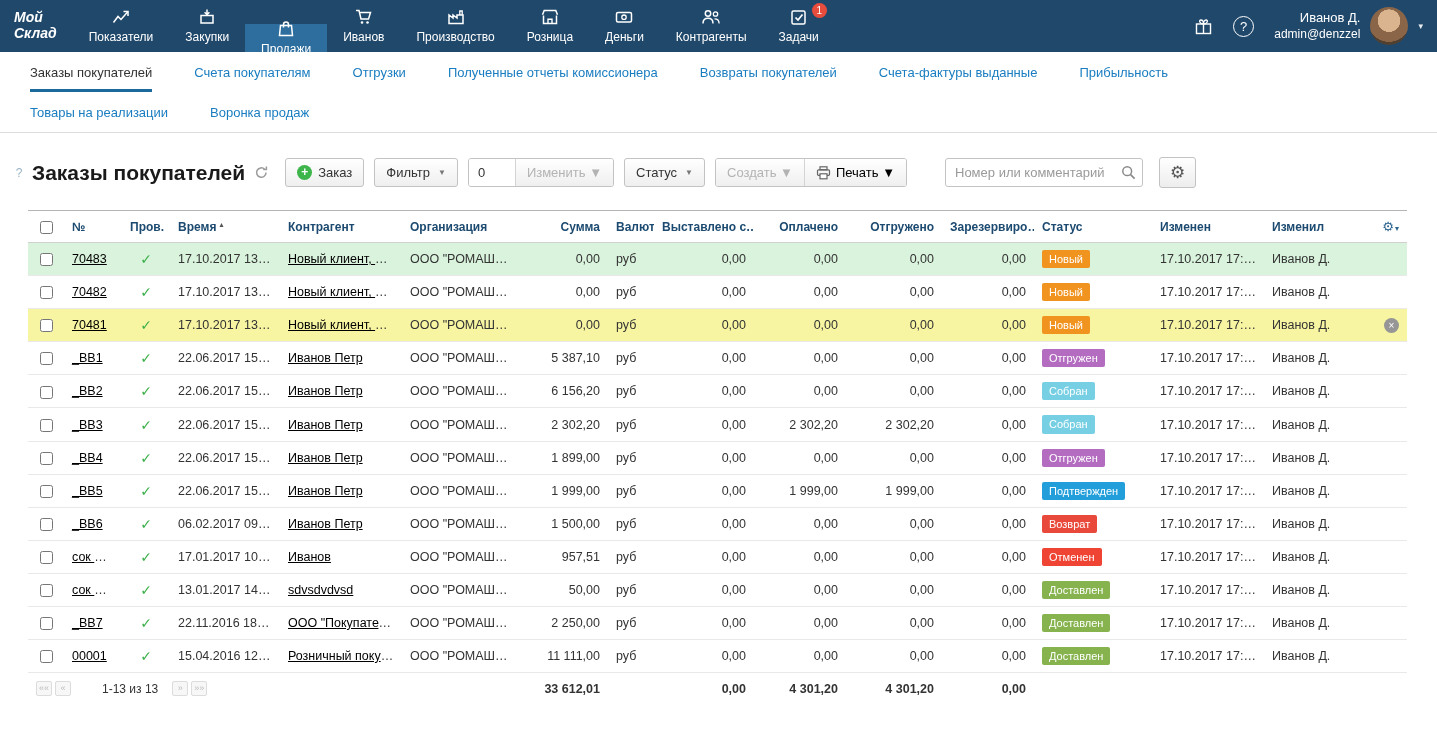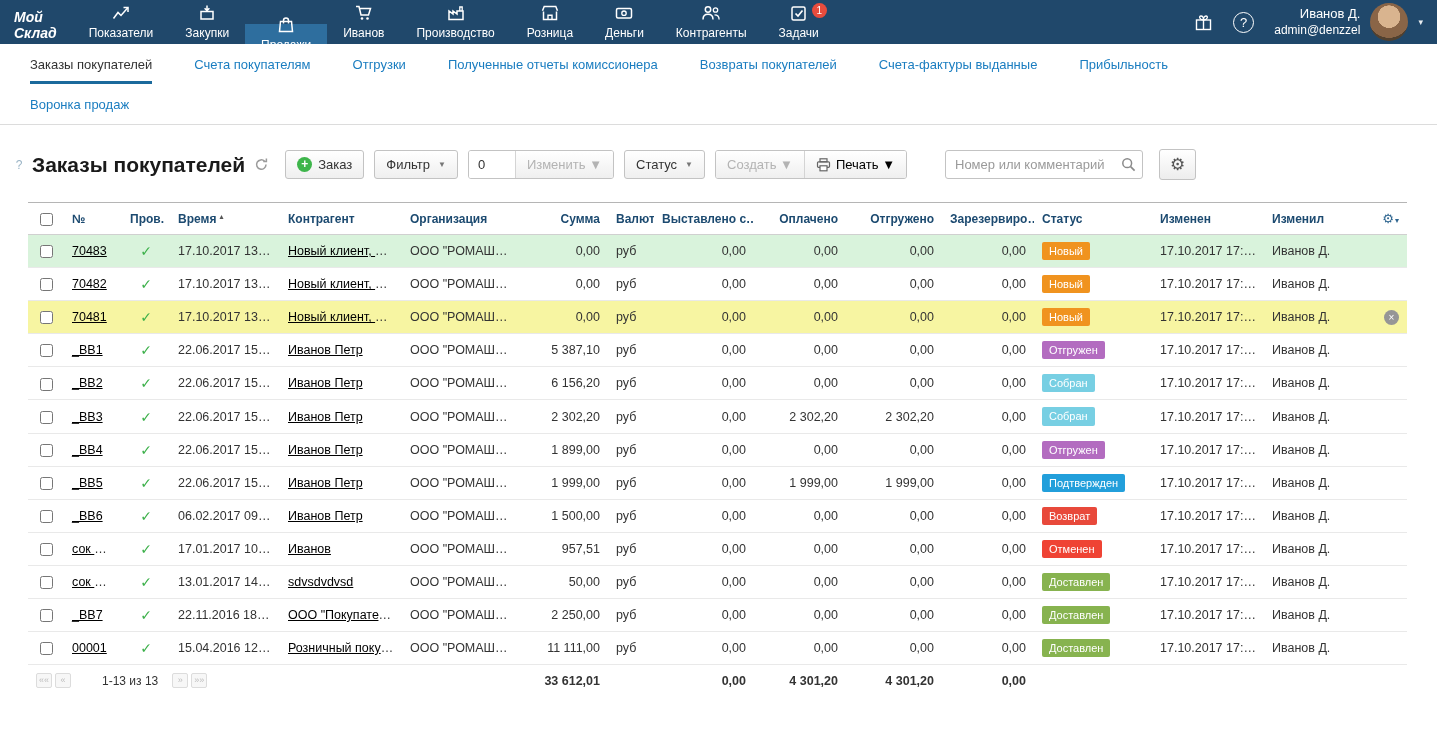--- a/index.html
+++ b/index.html
@@ -1,19 +1,19 @@
 <!DOCTYPE html>
 <html><head>
 <meta charset="utf-8">
 <style>
 *{margin:0;padding:0;box-sizing:border-box;}
 html,body{width:1437px;height:738px;background:#fff;font-family:"Liberation Sans","DejaVu Sans",sans-serif;overflow:hidden;}
 
 
-.topbar{height:44px;background:#20486b;display:flex;color:#fff;}
+.topbar{height:52px;background:#20486b;display:flex;color:#fff;}
 .logo{padding:9px 12px 0 14px;font-weight:700;font-style:italic;font-size:14px;line-height:1.15;cursor:pointer;white-space:nowrap;}
 .logo span{display:block;}
 .nav{display:flex;margin-left:4px;}
 .nav-item{position:relative;display:flex;flex-direction:column;align-items:center;justify-content:center;gap:4px;padding:0 16px;font-size:12px;cursor:pointer;white-space:nowrap;}
 .nav-item.active{background:#2e6e9e;margin-top:24px;}
 .nav-icon{height:18px;display:flex;align-items:center;}
 .nav-icon svg{display:block;}
 .nav-badge{position:absolute;top:3px;right:8px;background:#e84c3d;color:#fff;border-radius:8px;min-width:15px;height:15px;font-size:10px;line-height:15px;text-align:center;padding:0 3px;}
 .topbar-right{margin-left:auto;display:flex;align-items:center;gap:20px;padding-right:14px;}
 .tb-icon{display:flex;cursor:pointer;}
@@ -193,20 +193,21 @@
   <div class="tabs-row">
       <div class="tab active">Заказы покупателей</div>
       <div class="tab">Счета покупателям</div>
       <div class="tab">Отгрузки</div>
       <div class="tab">Полученные отчеты комиссионера</div>
       <div class="tab">Возвраты покупателей</div>
       <div class="tab">Счета-фактуры выданные</div>
       <div class="tab">Прибыльность</div>
     </div>
   <div class="tabs-row">
+      <div class="tab">Товары на реализации</div>
       <div class="tab">Воронка продаж</div>
     </div>
 </div>
 
 <div class="toolbar">
   <span class="help-mini">?</span>
   <h1 class="page-title">Заказы покупателей</h1>
   <span class="refresh-btn">
     <svg width="15" height="15" viewBox="0 0 15 15">
         <path d="M12 7.5 a4.7 4.7 0 1 1 -1.4 -3.3" fill="none" stroke="#9b9b9b" stroke-width="1.5"></path>

